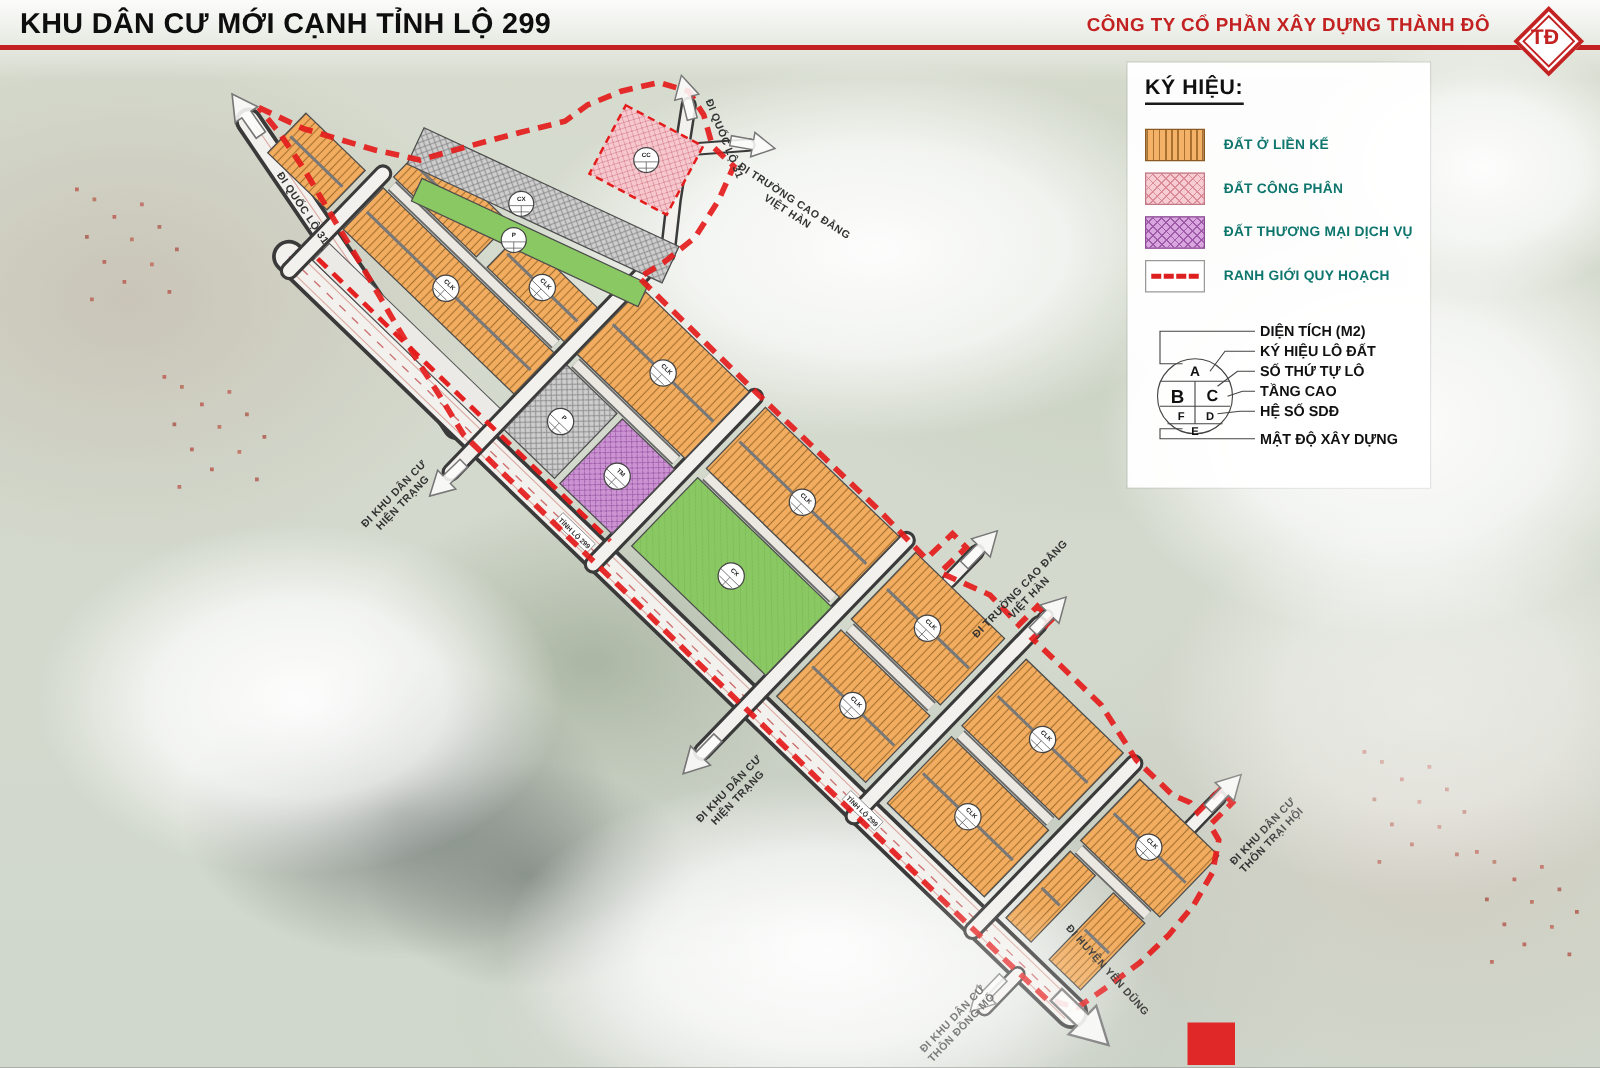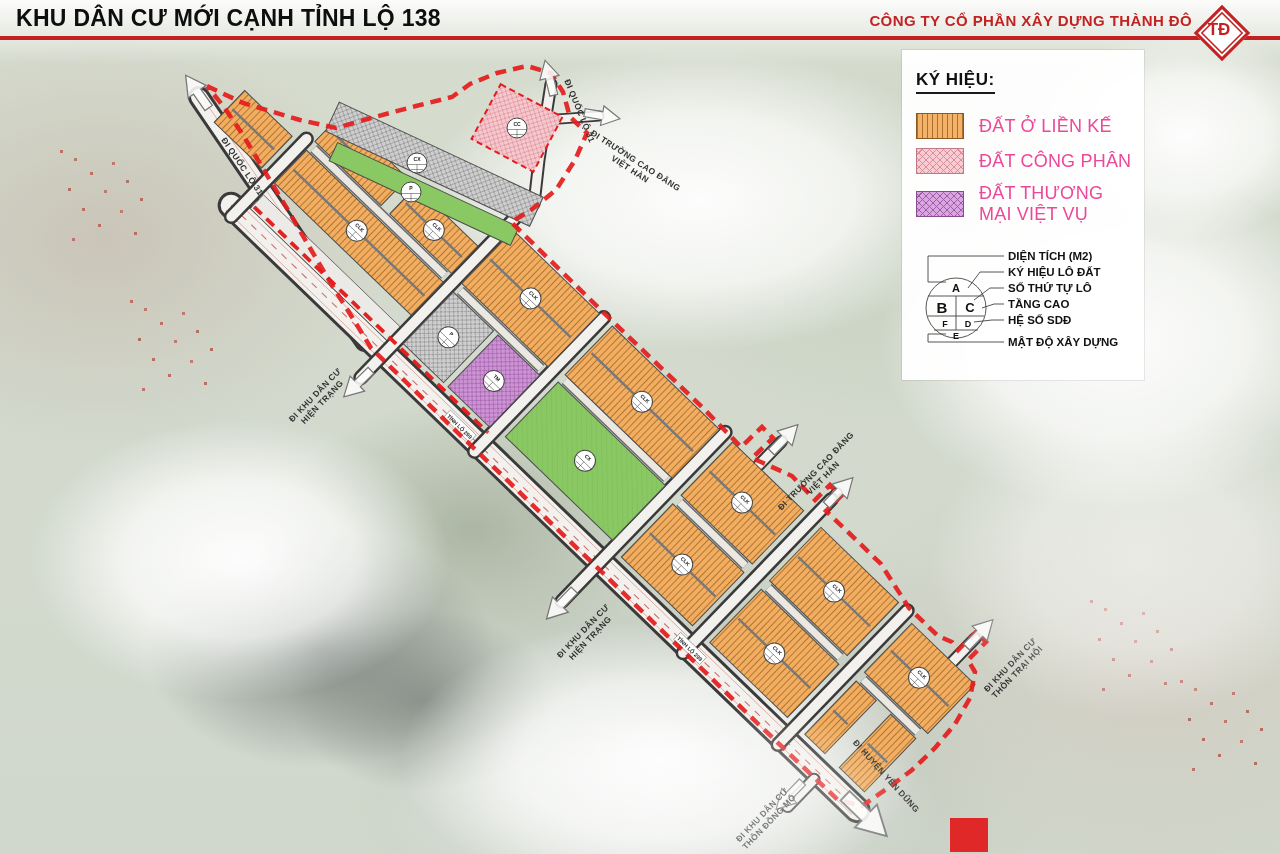--- a/index.html
+++ b/index.html
@@ -24,47 +24,47 @@
     background:radial-gradient(closest-side, rgba(255,255,255,.96), rgba(255,255,255,.72) 55%, rgba(255,255,255,0));}
   .veil{position:absolute;inset:0;background:rgba(255,255,255,.20);}
   .topfade{position:absolute;top:0;left:0;right:0;height:64px;
     background:linear-gradient(rgba(255,255,255,.92), rgba(255,255,255,0));}
   
   .title{position:absolute;left:16px;top:5px;font-size:23px;font-weight:800;
     color:#0e0e0e;letter-spacing:.3px;white-space:nowrap;}
   .redline{position:absolute;left:0;right:0;top:36px;height:4px;background:#c32121;}
   .company{position:absolute;right:88px;top:12px;color:#c32222;font-weight:bold;
     font-size:15px;letter-spacing:.4px;white-space:nowrap;}
-  .logo{position:absolute;right:35px;top:4px;width:52px;height:52px;}
+  .logo{position:absolute;right:18px;top:4px;width:52px;height:52px;}
   .logo .dia{position:absolute;left:9px;top:9px;width:34px;height:34px;background:#fff;
     border:3px solid #c32222;transform:rotate(45deg);box-shadow:inset 0 0 0 2px #fff,inset 0 0 0 3.5px #c32222;}
   .logo .lt{position:absolute;inset:0;display:flex;align-items:center;justify-content:center;
     font-weight:800;font-size:17px;color:#c32222;}
   
   .legendbox{position:absolute;left:902px;top:50px;width:242px;box-sizing:border-box;
-    background:rgba(255,255,255,.95);padding:20px 12px 12px 14px;box-shadow:0 0 0 1px rgba(0,0,0,.08);}
+    background:rgba(255,255,255,.95);padding:10px 12px 12px 14px;box-shadow:0 0 0 1px rgba(0,0,0,.08);}
   .legend-title{font-size:17px;font-weight:800;color:#101010;display:inline-block;
     border-bottom:2.5px solid #1a1a1a;padding-bottom:2px;margin:0 0 10px 0;letter-spacing:.5px;}
   .lrow{display:flex;align-items:center;gap:15px;margin:9px 0;}
   .sw{width:48px;height:26px;flex:none;border:1px solid #666;position:relative;box-sizing:border-box;}
   .sw-orange{border-color:#8a5a22;background:repeating-linear-gradient(90deg,#a9702f 0 1.3px,#f4b269 1.3px 5px);}
   .sw-pink{border-color:#c07884;background-color:#f7ccd2;background-image:
     repeating-linear-gradient(45deg, rgba(217,137,149,.95) 0 1px, transparent 1px 5px),
     repeating-linear-gradient(-45deg, rgba(217,137,149,.95) 0 1px, transparent 1px 5px);}
   .sw-purple{border-color:#8a4a92;background-color:#d9a6df;background-image:
     repeating-linear-gradient(45deg, rgba(156,88,166,.95) 0 1px, transparent 1px 5px),
     repeating-linear-gradient(-45deg, rgba(156,88,166,.95) 0 1px, transparent 1px 5px);}
   .sw-green{border-color:#7a8a6a;background:#d3e5c5;}
   .sw-gray{border-color:#555;background-color:#d2d2d2;background-image:
     repeating-linear-gradient(45deg, rgba(140,140,140,.95) 0 1px, transparent 1px 5px),
     repeating-linear-gradient(-45deg, rgba(140,140,140,.95) 0 1px, transparent 1px 5px);}
   .sw-bound{border-color:#999;background:#fff;}
   .sw-bound .dashline{position:absolute;left:4px;right:4px;top:50%;margin-top:-2px;height:0;
     border-top:4px dashed #dd1f1f;}
-  .lrow .ltext{font-size:18px;font-weight:normal;color:#ec4899;letter-spacing:.2px;}
+  .lrow .ltext{font-size:11px;font-weight:bold;color:#0f766e;letter-spacing:.2px;}
   .lotsym{margin-top:10px;}
   .lotsym text{font-weight:bold;fill:#111;}
   .lotsym .callout{font-size:11.5px;}
   .lotsym .letter{text-anchor:middle;}
   .lotsym polyline,.lotsym line,.lotsym circle{fill:none;stroke:#444;stroke-width:.9;}
   
   .footsq{position:absolute;left:950px;top:818px;width:38px;height:34px;background:#e12828;}
   .footbar{position:absolute;left:996px;top:822px;right:0;height:27px;background:rgba(56,54,55,.95);
     color:#fff;font-size:17px;letter-spacing:3px;line-height:27px;padding-left:36px;}
   
@@ -414,41 +414,47 @@
       <g transform="translate(884 778) rotate(48)">
         <text y="0">ĐI HUYỆN YÊN DŨNG</text>
         </g>
     </g>
   </svg>
 
   <div class="cloud" style="left:930px;top:400px;width:420px;height:320px;opacity:.55;"></div>
   <div class="cloud" style="left:380px;top:700px;width:560px;height:220px;opacity:.45;"></div>
   <div class="topfade"></div>
 
-  <div class="title">KHU DÂN CƯ MỚI CẠNH TỈNH LỘ 138</div>
+  <div class="title">KHU DÂN CƯ MỚI CẠNH TỈNH LỘ 299</div>
   <div class="redline"></div>
   <div class="company">CÔNG TY  CỔ PHẦN XÂY DỰNG THÀNH ĐÔ</div>
   <div class="logo">
     <div class="dia"></div>
     <div class="lt">TĐ</div>
   </div>
 
   <div class="legendbox">
     <div class="legend-title">KÝ HIỆU:</div>
     <div class="lrow">
       <div class="sw sw-orange"></div>
       <div class="ltext">ĐẤT Ở LIỀN KẾ</div>
     </div>
     <div class="lrow">
       <div class="sw sw-pink"></div>
       <div class="ltext">ĐẤT  CÔNG PHÂN</div>
     </div>
     <div class="lrow">
       <div class="sw sw-purple"></div>
-      <div class="ltext">ĐẤT  THƯƠNG MẠI VIỆT VỤ</div>
+      <div class="ltext">ĐẤT  THƯƠNG MẠI DỊCH VỤ</div>
+    </div>
+    <div class="lrow">
+      <div class="sw sw-bound">
+          <div class="dashline"></div>
+        </div>
+      <div class="ltext">RANH GIỚI QUY HOẠCH</div>
     </div>
     <svg class="lotsym" width="216" height="120" viewBox="0 0 216 120">
       <circle cx="40" cy="64" r="30"></circle>
       <line x1="12" y1="52" x2="68" y2="52"></line>
       <line x1="12" y1="72" x2="68" y2="72"></line>
       <line x1="18" y1="86" x2="62" y2="86"></line>
       <line x1="40" y1="52" x2="40" y2="86"></line>
       <text class="letter" x="40" y="48" font-size="11">A</text>
       <text class="letter" x="26" y="69" font-size="15">B</text>
       <text class="letter" x="54" y="68" font-size="13">C</text>

